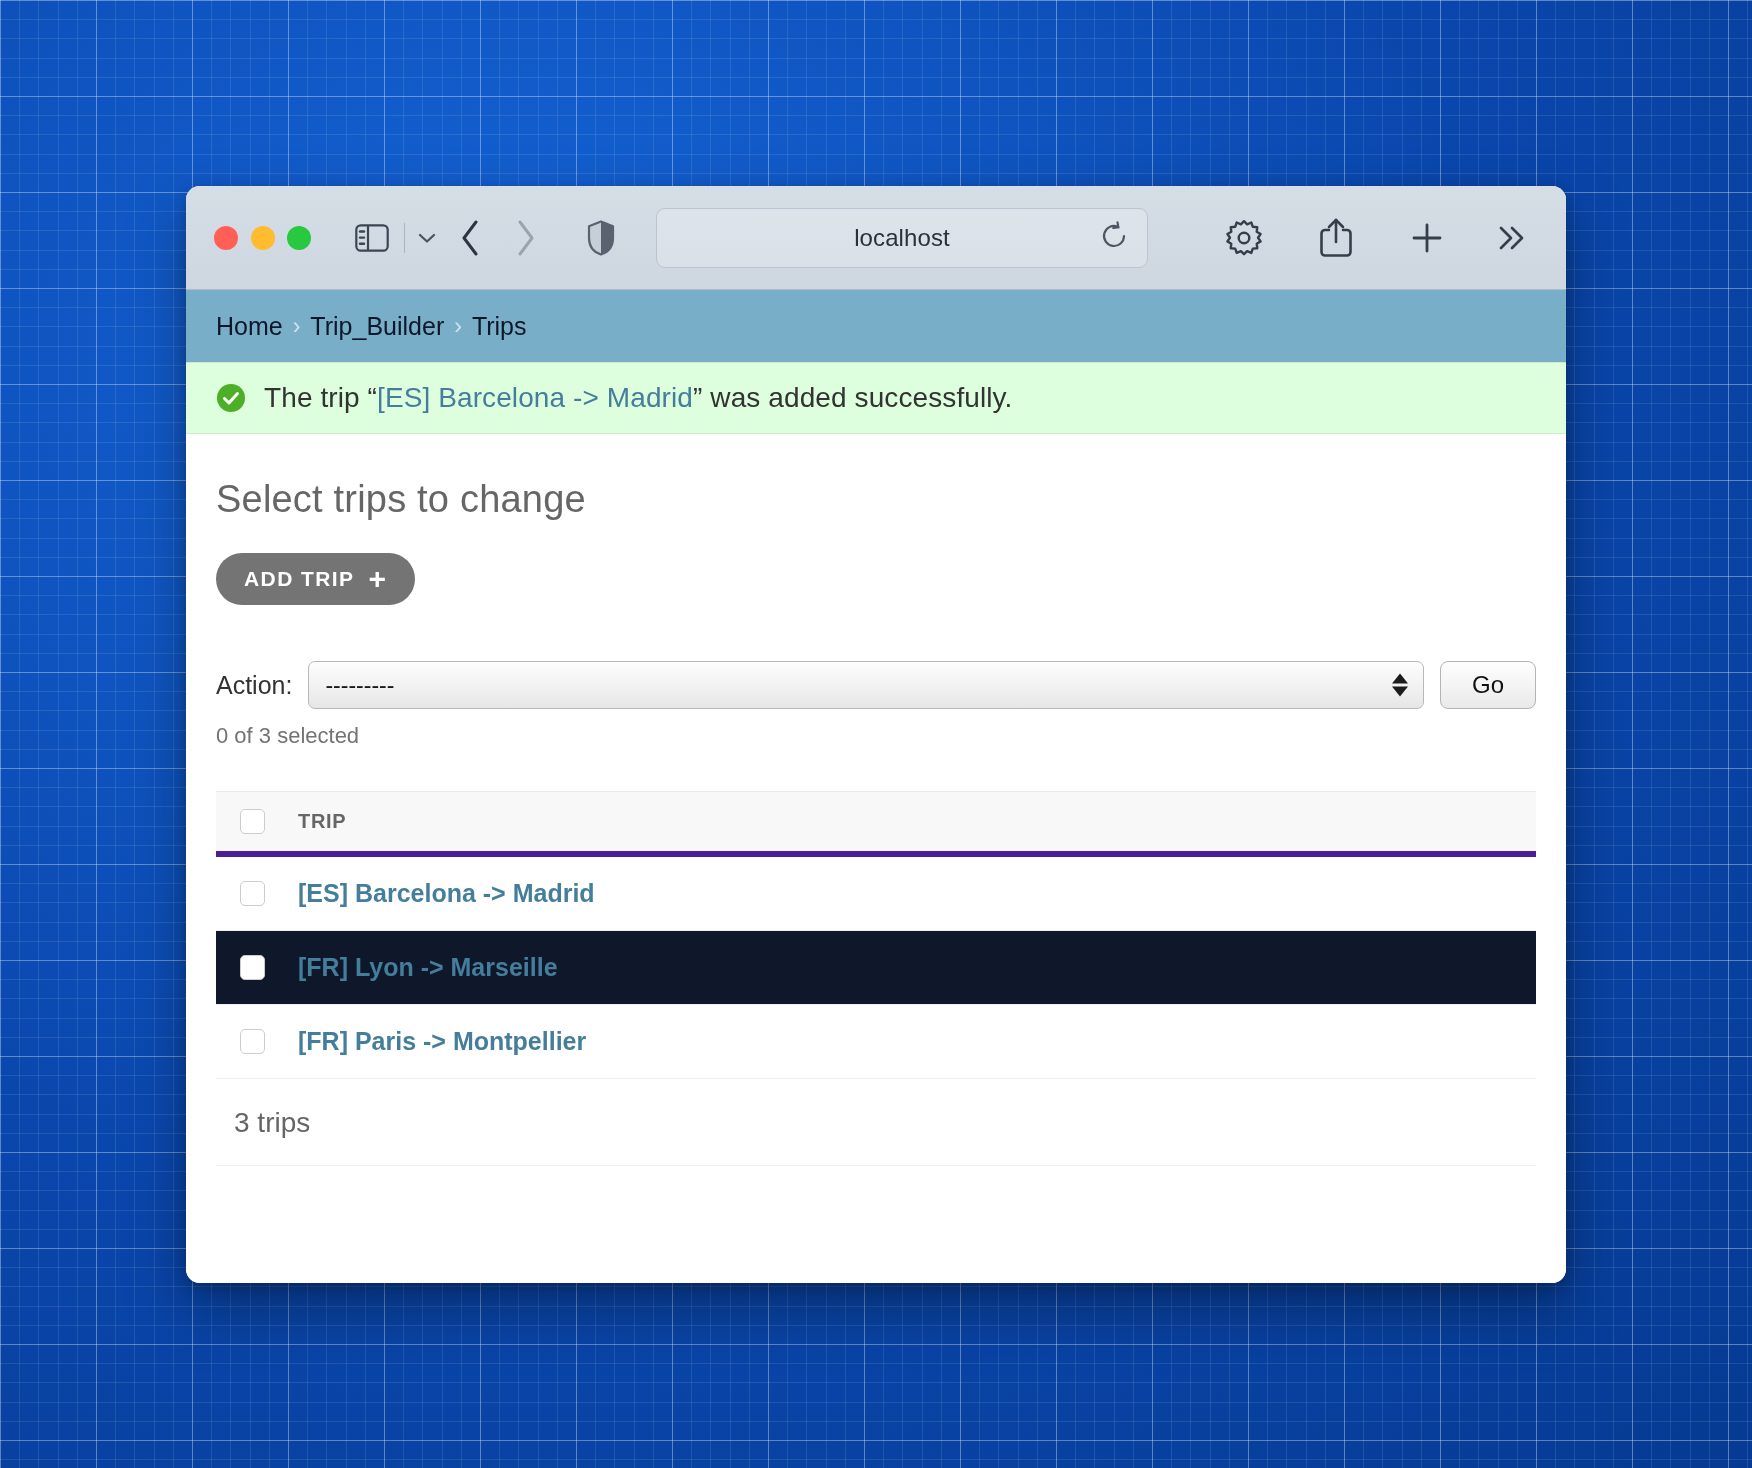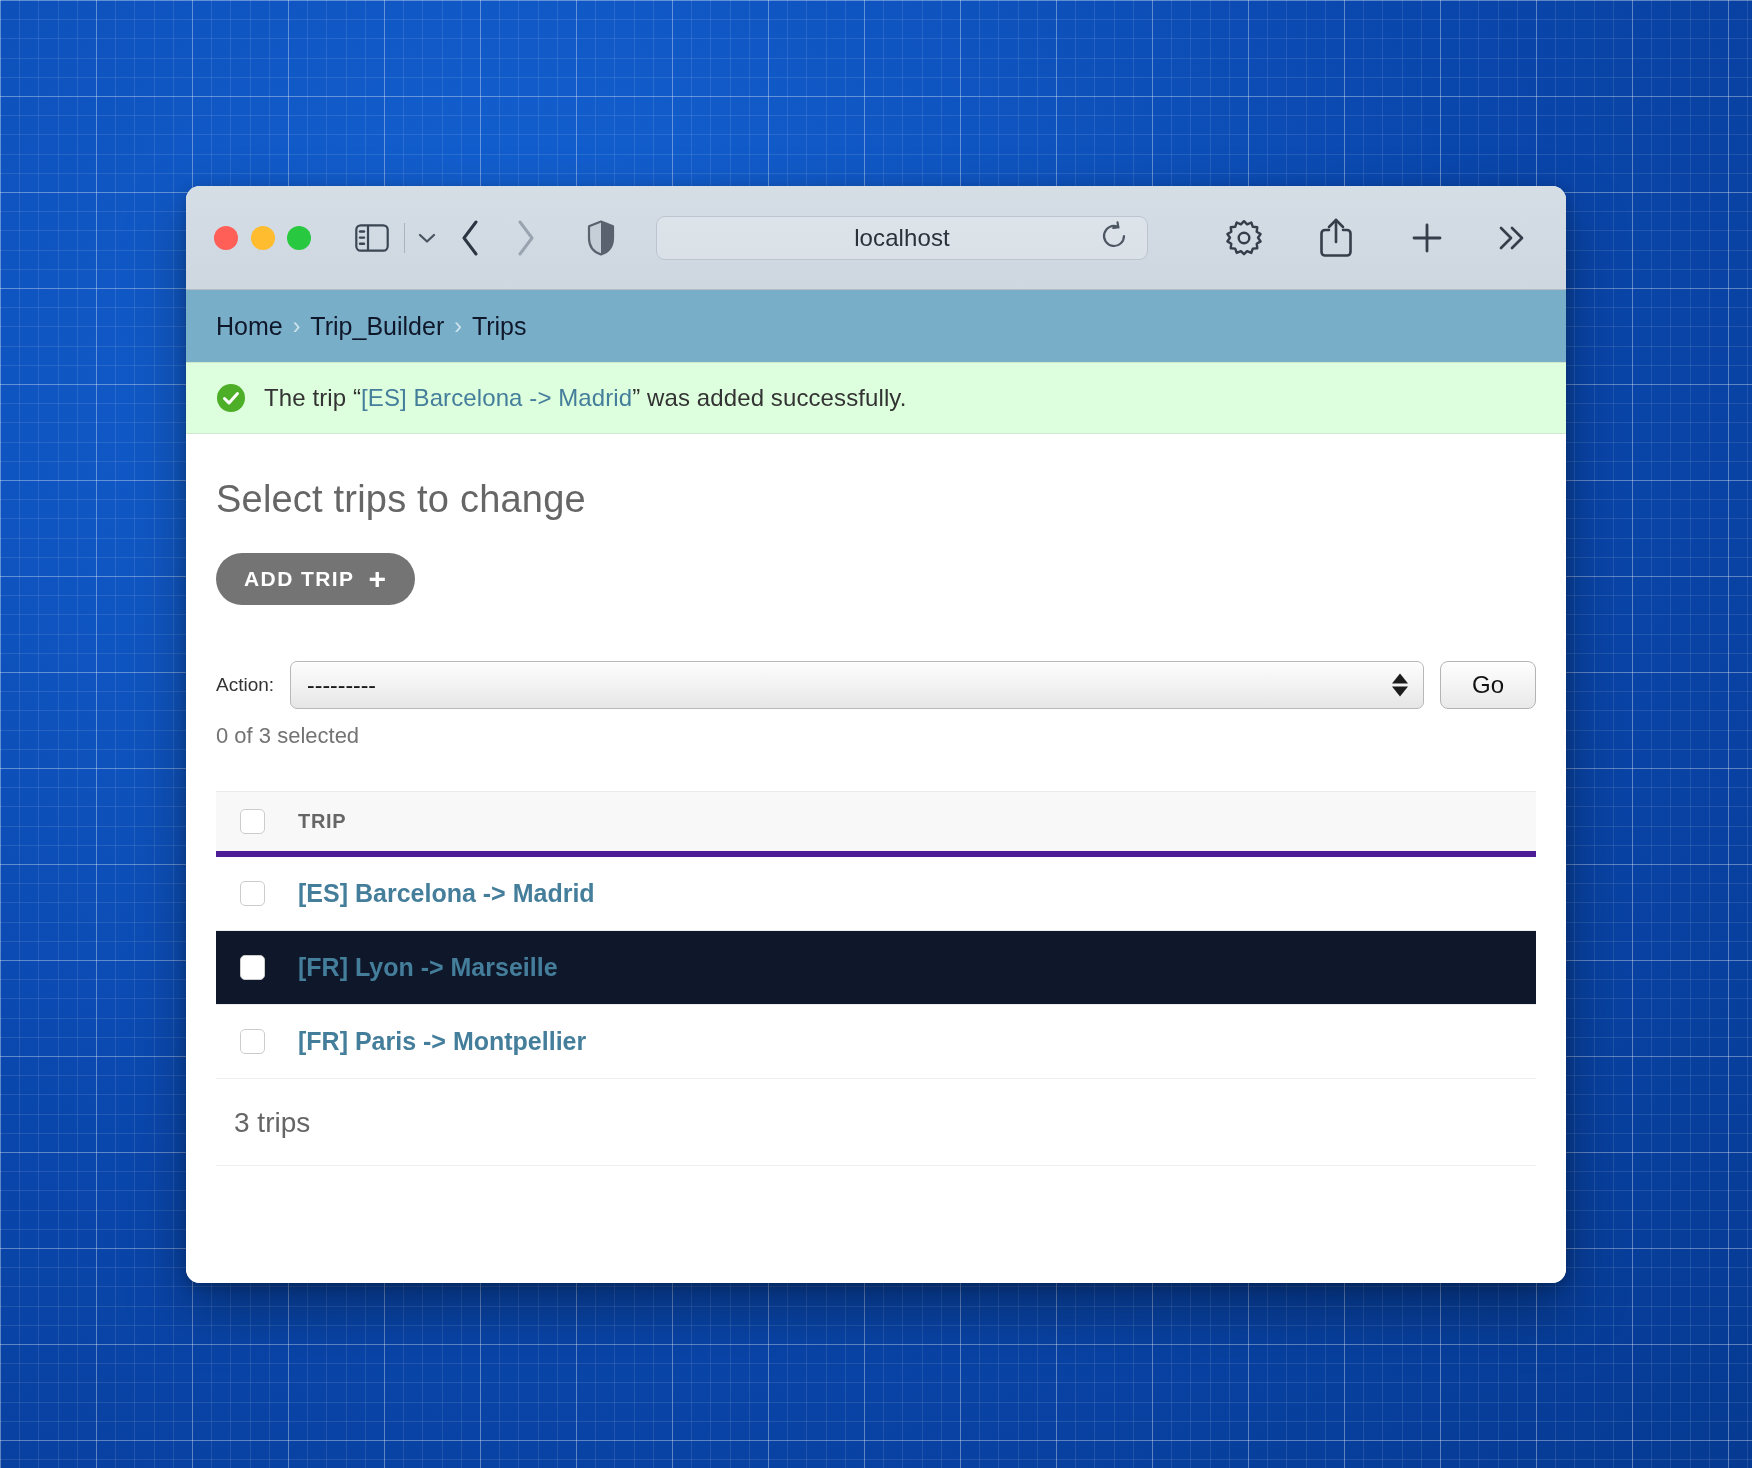--- a/index.html
+++ b/index.html
@@ -84,21 +84,21 @@
     width: 1px; height: 30px;
     background: #a9b3be;
     margin: 0 5px 0 9px;
   }
   .nav-back { width: 54px; height: 46px; }
   .nav-fwd  { width: 54px; height: 46px; color: #9aa4b0; }
   .shield-btn { width: 54px; height: 46px; margin-left: 22px; }
 
   .urlbar {
     flex: 1 1 auto;
-    height: 44px;
+    height: 60px;
     margin: 0 22px 0 28px;
     max-width: 492px;
     border: 1px solid #bcc5cf;
     border-radius: 9px;
     background: rgba(255,255,255,0.22);
     display: flex;
     align-items: center;
     justify-content: center;
     position: relative;
   }
@@ -154,21 +154,21 @@
     display: flex;
     align-items: center;
     padding: 0 30px;
     gap: 18px;
   }
   .check-icon {
     width: 30px; height: 30px;
     flex: none;
   }
   .msg-text {
-    font-size: 24px;
+    font-size: 28px;
     color: #333333;
     letter-spacing: 0.1px;
   }
   .msg-obj { color: #447e9b; }
 
   
   .content {
     flex: 1 1 auto;
     background: #ffffff;
     padding: 44px 30px 0 30px;
@@ -206,21 +206,21 @@
   }
 
   
   .actions-row {
     display: flex;
     align-items: center;
     gap: 16px;
     margin-bottom: 14px;
   }
   .actions-label {
-    font-size: 19px;
+    font-size: 25px;
     color: #333333;
   }
   .action-select {
     flex: 1 1 auto;
     height: 48px;
     border: 1px solid #b8b8b8;
     border-radius: 7px;
     background: linear-gradient(to bottom, #fdfdfd 0%, #f1f1f1 55%, #e6e6e6 100%);
     font-size: 23px;
     font-family: "Liberation Sans", sans-serif;

